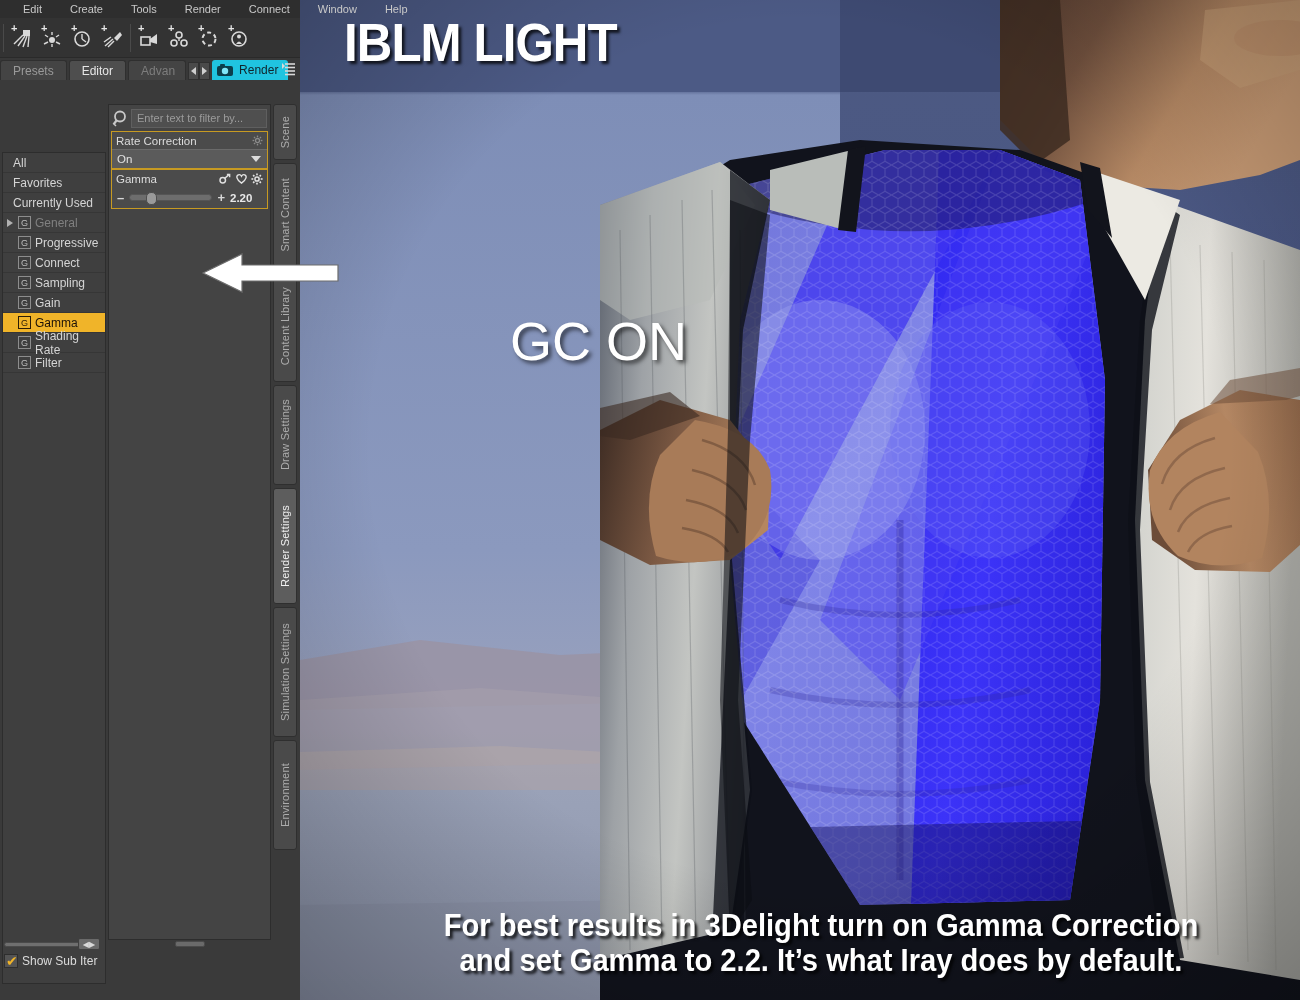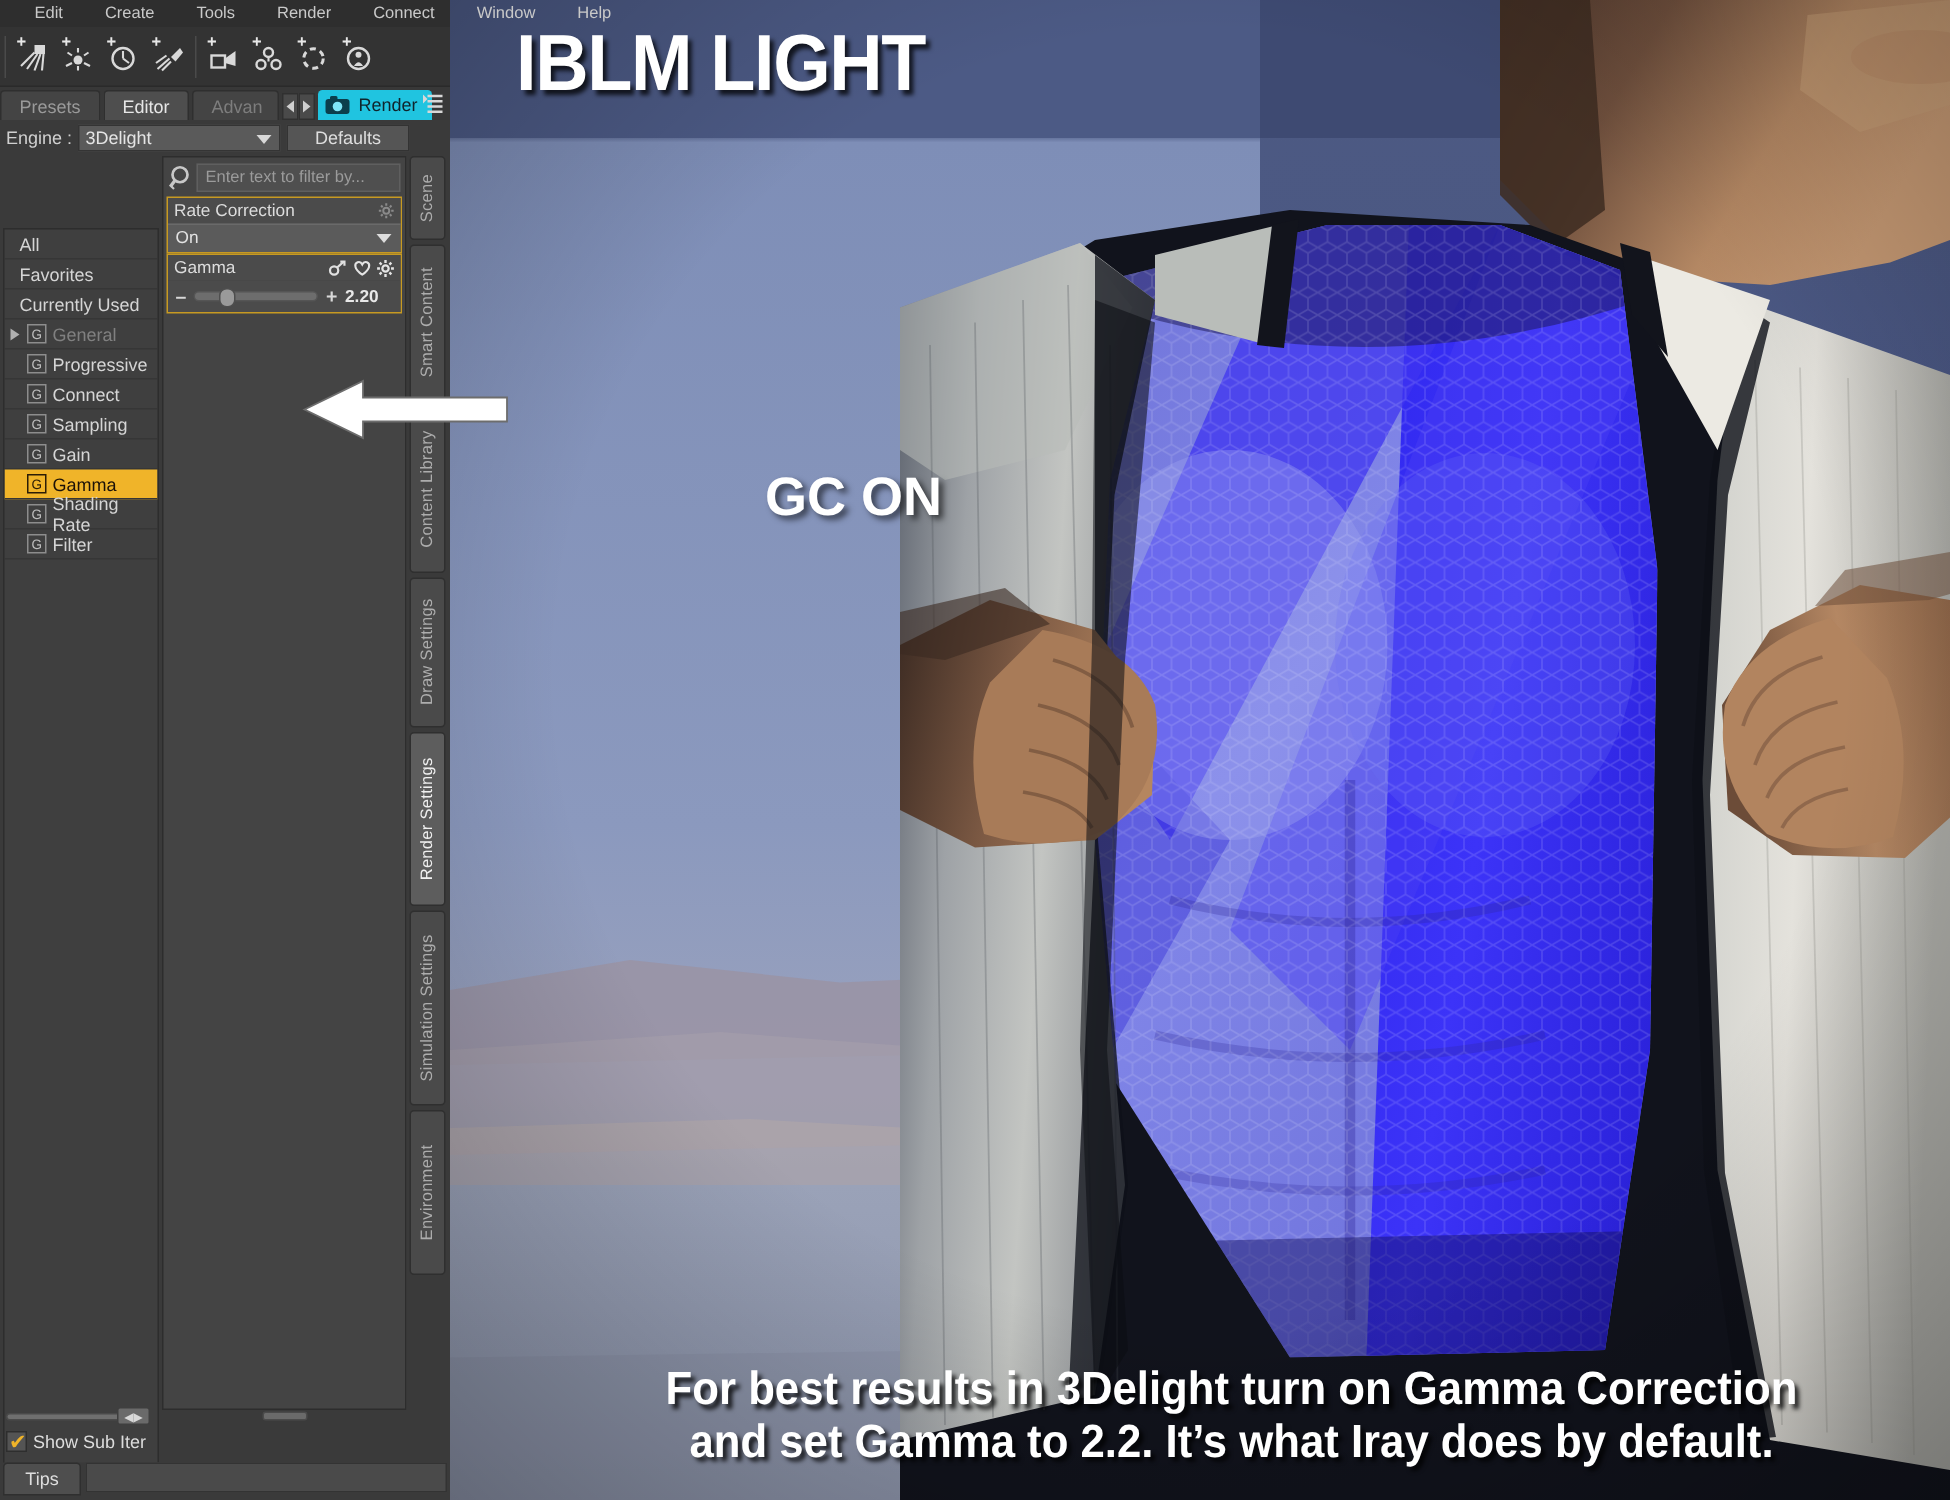--- a/index.html
+++ b/index.html
@@ -155,22 +155,22 @@
   #art { position:absolute; left:300px; top:0; width:1000px; height:1000px;
          overflow:hidden; background:#6d7fa8; }
   #art svg { position:absolute; left:0; top:0; }
 
   
   #title { position:absolute; left:344px; top:12px; z-index:30;
            font-family:"Liberation Sans", sans-serif; font-weight:bold;
            font-size:53px; letter-spacing:-1px; color:#ffffff;
            text-shadow:3px 3px 3px rgba(0,0,0,0.75); transform:scaleX(0.93);
            transform-origin:left top; }
-  .gclabel { position:absolute; z-index:30; color:#ffffff; font-weight:bold;
-             font-size:36px; letter-spacing:0px;
+  .gclabel { position:absolute; z-index:30; color:#ffffff; font-weight:normal;
+             font-size:54px; letter-spacing:0px;
              text-shadow:3px 3px 4px rgba(0,0,0,0.6); }
   #gcon { left:510px; top:310px; }
   #gcoff { left:878px; top:310px; }
   #caption { position:absolute; left:346px; top:908px; width:950px; z-index:30;
              color:#ffffff; font-weight:bold; font-size:31px; line-height:35px;
              text-align:center; text-shadow:3px 3px 3px rgba(0,0,0,0.8);
              transform:scaleX(0.94); transform-origin:center top; }
 
   
   #annot { position:absolute; left:200px; top:252px; width:140px; height:42px;
@@ -494,28 +494,20 @@
         <g stroke="#d8d8d8" stroke-width="1.6">
           <path d="M4 3 L14 3"></path>
             <path d="M4 6.5 L14 6.5"></path>
           <path d="M4 10 L14 10"></path>
             <path d="M4 13.5 L14 13.5"></path>
         </g>
         <path d="M1 2 L4 5 L1 8 Z" fill="#d8d8d8"></path>
       </svg>
     </div>
 
-    <div id="enginerow">
-      <span id="englbl">Engine :</span>
-      <div id="engsel">
-        <span>3Delight</span>
-        <span class="cv"></span>
-      </div>
-      <div id="defbtn">Defaults</div>
-    </div>
 
     <div id="leftlist">
       <div class="litem plain">All</div>
       <div class="litem plain">Favorites</div>
       <div class="litem plain">Currently Used</div>
 
       <div class="litem dimtxt">
         <span class="expand"></span>
         <span class="gico">G</span>
         <span>General</span>
@@ -657,18 +649,14 @@
         <span>Render Settings</span>
       </div>
       <div class="vtab" style="height:130px">
         <span>Simulation Settings</span>
       </div>
       <div class="vtab" style="height:110px">
         <span>Environment</span>
       </div>
     </div>
 
-    <div id="tipsbar">
-      <div id="tipstab">Tips</div>
-      <div id="tipsfield"></div>
-    </div>
   </div>
 </div>
 
 </body></html>

